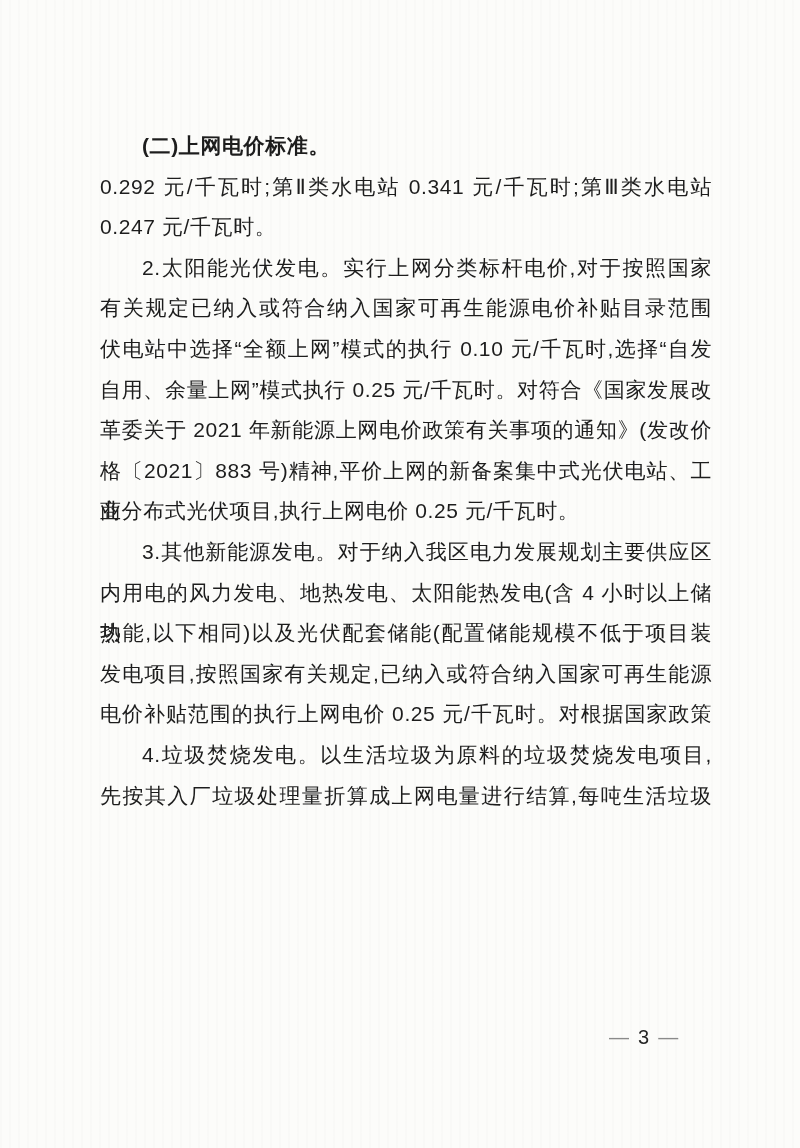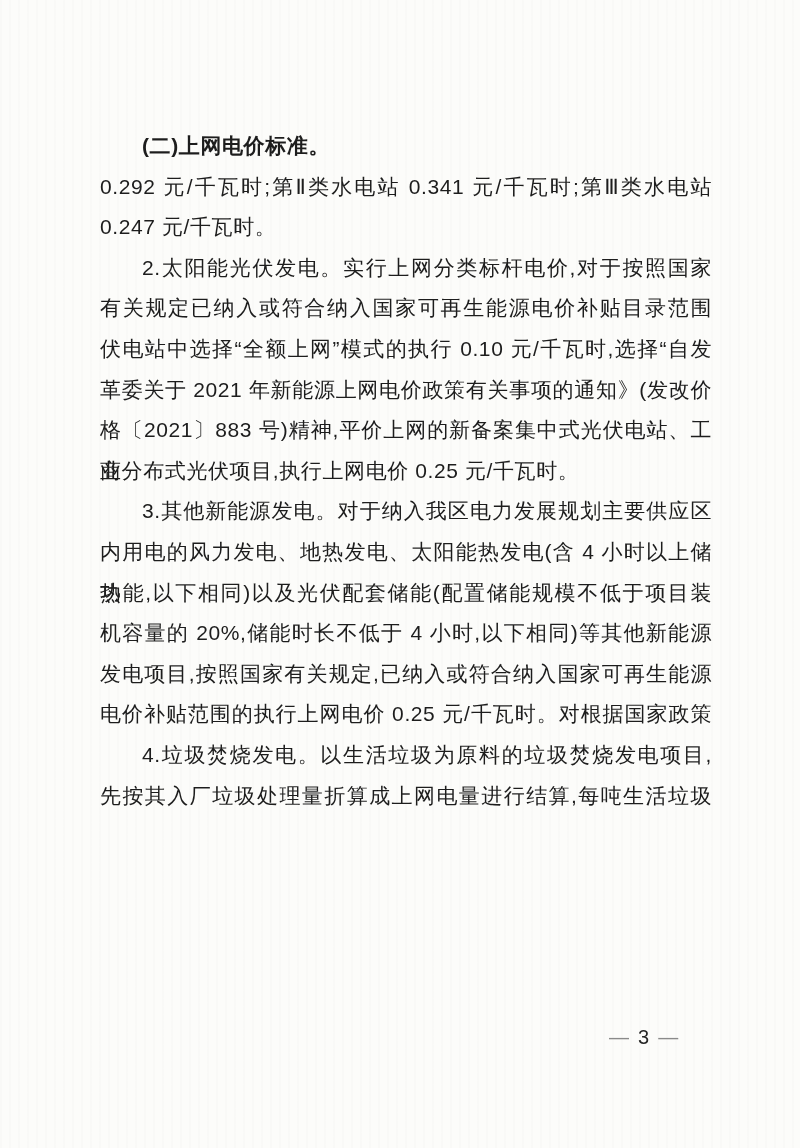--- a/index.html
+++ b/index.html
@@ -74,28 +74,28 @@
   <div class="text-block">
 
     <div class="line head indent">(二)上网电价标准。</div>
 
     <div class="line just">0.292 元/千瓦时;第Ⅱ类水电站 0.341 元/千瓦时;第Ⅲ类水电站</div>
     <div class="line">0.247 元/千瓦时。</div>
 
     <div class="line indent just">2.太阳能光伏发电。实行上网分类标杆电价,对于按照国家</div>
     <div class="line just">有关规定已纳入或符合纳入国家可再生能源电价补贴目录范围</div>
     <div class="line just">伏电站中选择“全额上网”模式的执行 0.10 元/千瓦时,选择“自发</div>
+    <div class="line just">自用、余量上网”模式执行 0.25 元/千瓦时。对符合《国家发展改</div>
     <div class="line just">革委关于 2021 年新能源上网电价政策有关事项的通知》(发改价</div>
     <div class="line just">格〔2021〕883 号)精神,平价上网的新备案集中式光伏电站、工商</div>
     <div class="line">业分布式光伏项目,执行上网电价 0.25 元/千瓦时。</div>
 
     <div class="line indent just">3.其他新能源发电。对于纳入我区电力发展规划主要供应区</div>
     <div class="line just">内用电的风力发电、地热发电、太阳能热发电(含 4 小时以上储热</div>
     <div class="line just">功能,以下相同)以及光伏配套储能(配置储能规模不低于项目装</div>
-    <div class="line just">机容量的 20%,储能时长不低于 4 小时,以下相同)等其他新能源</div>
     <div class="line just">发电项目,按照国家有关规定,已纳入或符合纳入国家可再生能源</div>
     <div class="line just">电价补贴范围的执行上网电价 0.25 元/千瓦时。对根据国家政策</div>
 
     <div class="line indent just">4.垃圾焚烧发电。以生活垃圾为原料的垃圾焚烧发电项目,</div>
     <div class="line just">先按其入厂垃圾处理量折算成上网电量进行结算,每吨生活垃圾</div>
 
   </div>
 
   <div class="pageno">
     <span class="dash">—</span><span class="num">3</span><span class="dash">—</span>

